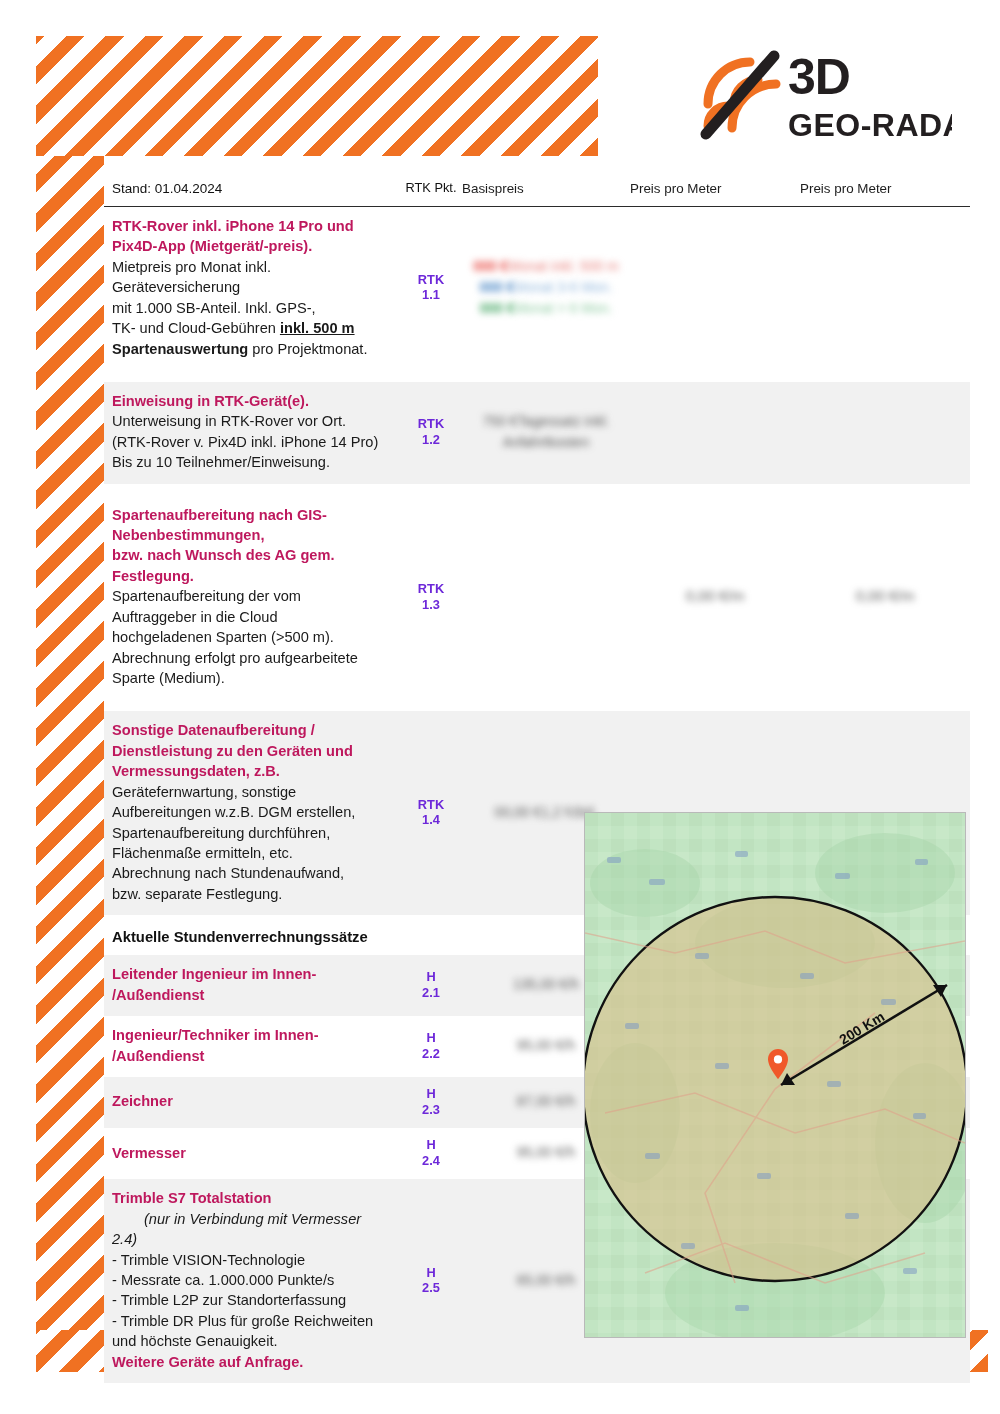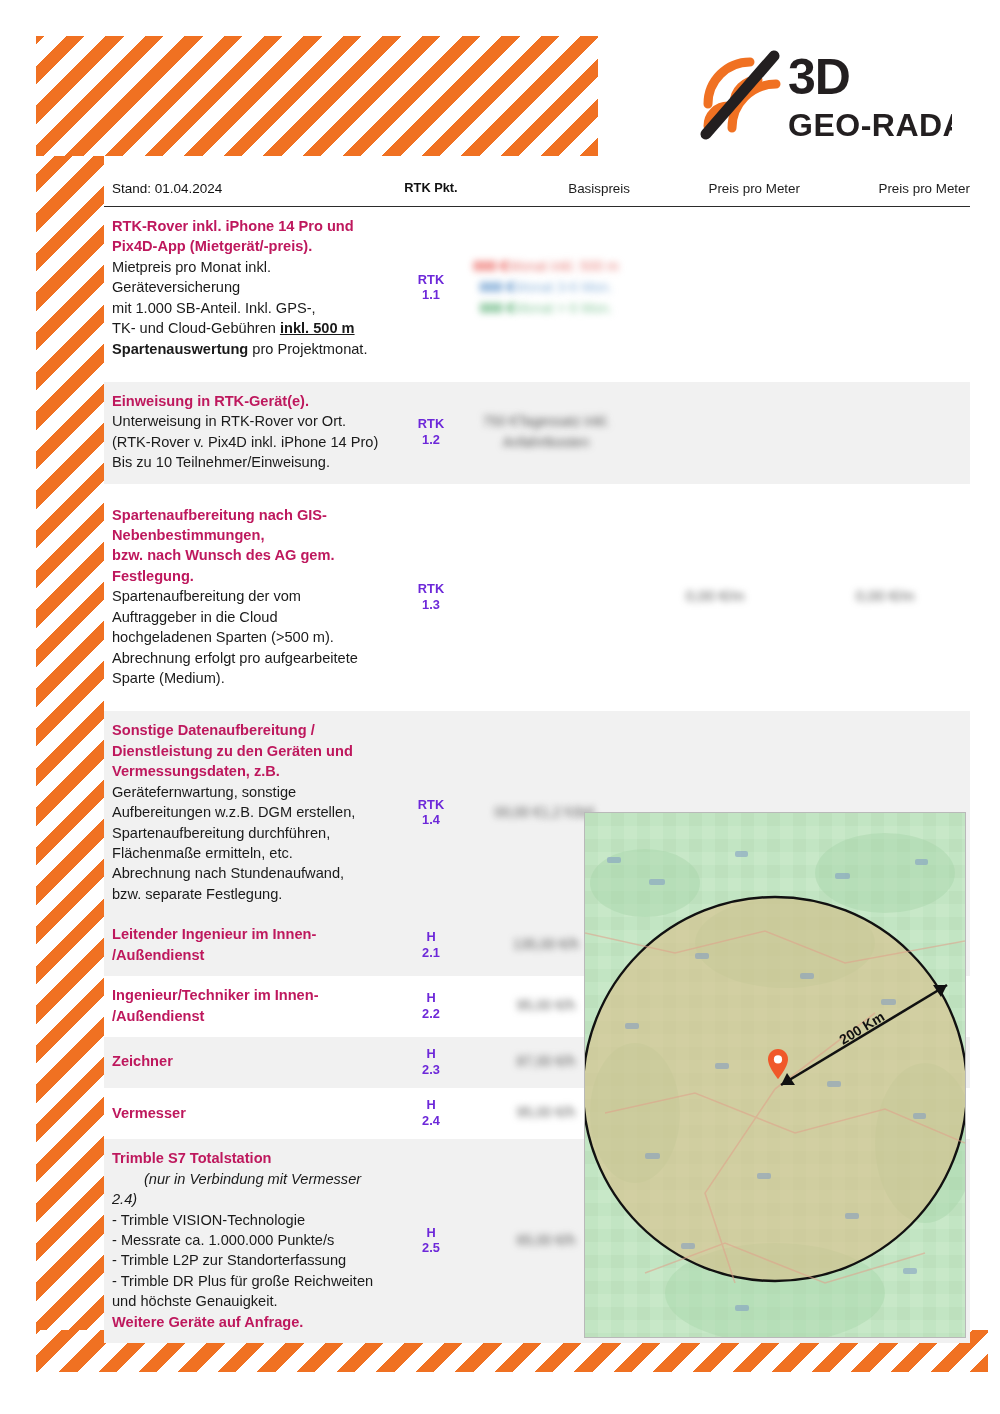--- a/index.html
+++ b/index.html
@@ -71,25 +71,25 @@
   .grp-blank{border-bottom:none;}
 
   .title-main{
     font-size:26px;font-weight:bold;letter-spacing:-.2px;
     padding:0 0 4px 8px;color:#111;
   }
   .title-stand{
     font-size:13.5px;padding:6px 0 10px 8px;color:#111;font-weight:normal;
   }
   .pkt-head{
-    font-size:12.8px;font-weight:bold;text-align:center;
+    font-size:12.8px;font-weight:normal;text-align:center;
     line-height:1.22;padding:0 0 10px 0;color:#111;
   }
   .sub-head{
-    font-size:13.4px;text-align:right;padding:0 0 10px 0;color:#1d1d1d;
+    font-size:13.4px;text-align:left;padding:0 0 10px 0;color:#1d1d1d;
   }
   .rule-row td{border-bottom:1.9px solid #2b2b2b;height:0;padding:0;font-size:0;line-height:0;}
 
   
   tbody tr.item > td{
     vertical-align:middle;
     padding:9px 0 11px 0;
   }
   tbody tr.shaded > td{background:#f1f1f1;}
   tbody tr.spacer > td{height:12px;padding:0;font-size:0;line-height:0;background:#fff;}
@@ -260,20 +260,23 @@
               <div class="d-line">Spartenaufbereitung durchführen,</div>
               <div class="d-line">Flächenmaße ermitteln, etc.</div>
               <div class="d-line">Abrechnung nach Stundenaufwand,</div>
               <div class="d-line">bzw. separate Festlegung.</div>
             </td>
             <td class="pkt">RTK
 1.4</td>
             <td class="price"><div class="blur c-gry">00,00 €</div><div class="blur c-gry">1,2 h</div><div class="blur c-gry">Std.</div></td>
             <td class="price"></td>
             <td class="price"></td>
+          </tr>
+          <tr>
+            <td colspan="5" class="section-head">Aktuelle Stundenverrechnungssätze</td>
           </tr>
           <tr class="item shaded">
             <td class="desc">
               <div class="d-line"><span class="d-hl">Leitender Ingenieur im Innen-</span></div>
               <div class="d-line"><span class="d-hl">/Außendienst</span></div>
             </td>
             <td class="pkt">H
 2.1</td>
             <td class="price"><div class="blur c-gry">135,00 €/h</div></td>
             <td class="price"></td>

